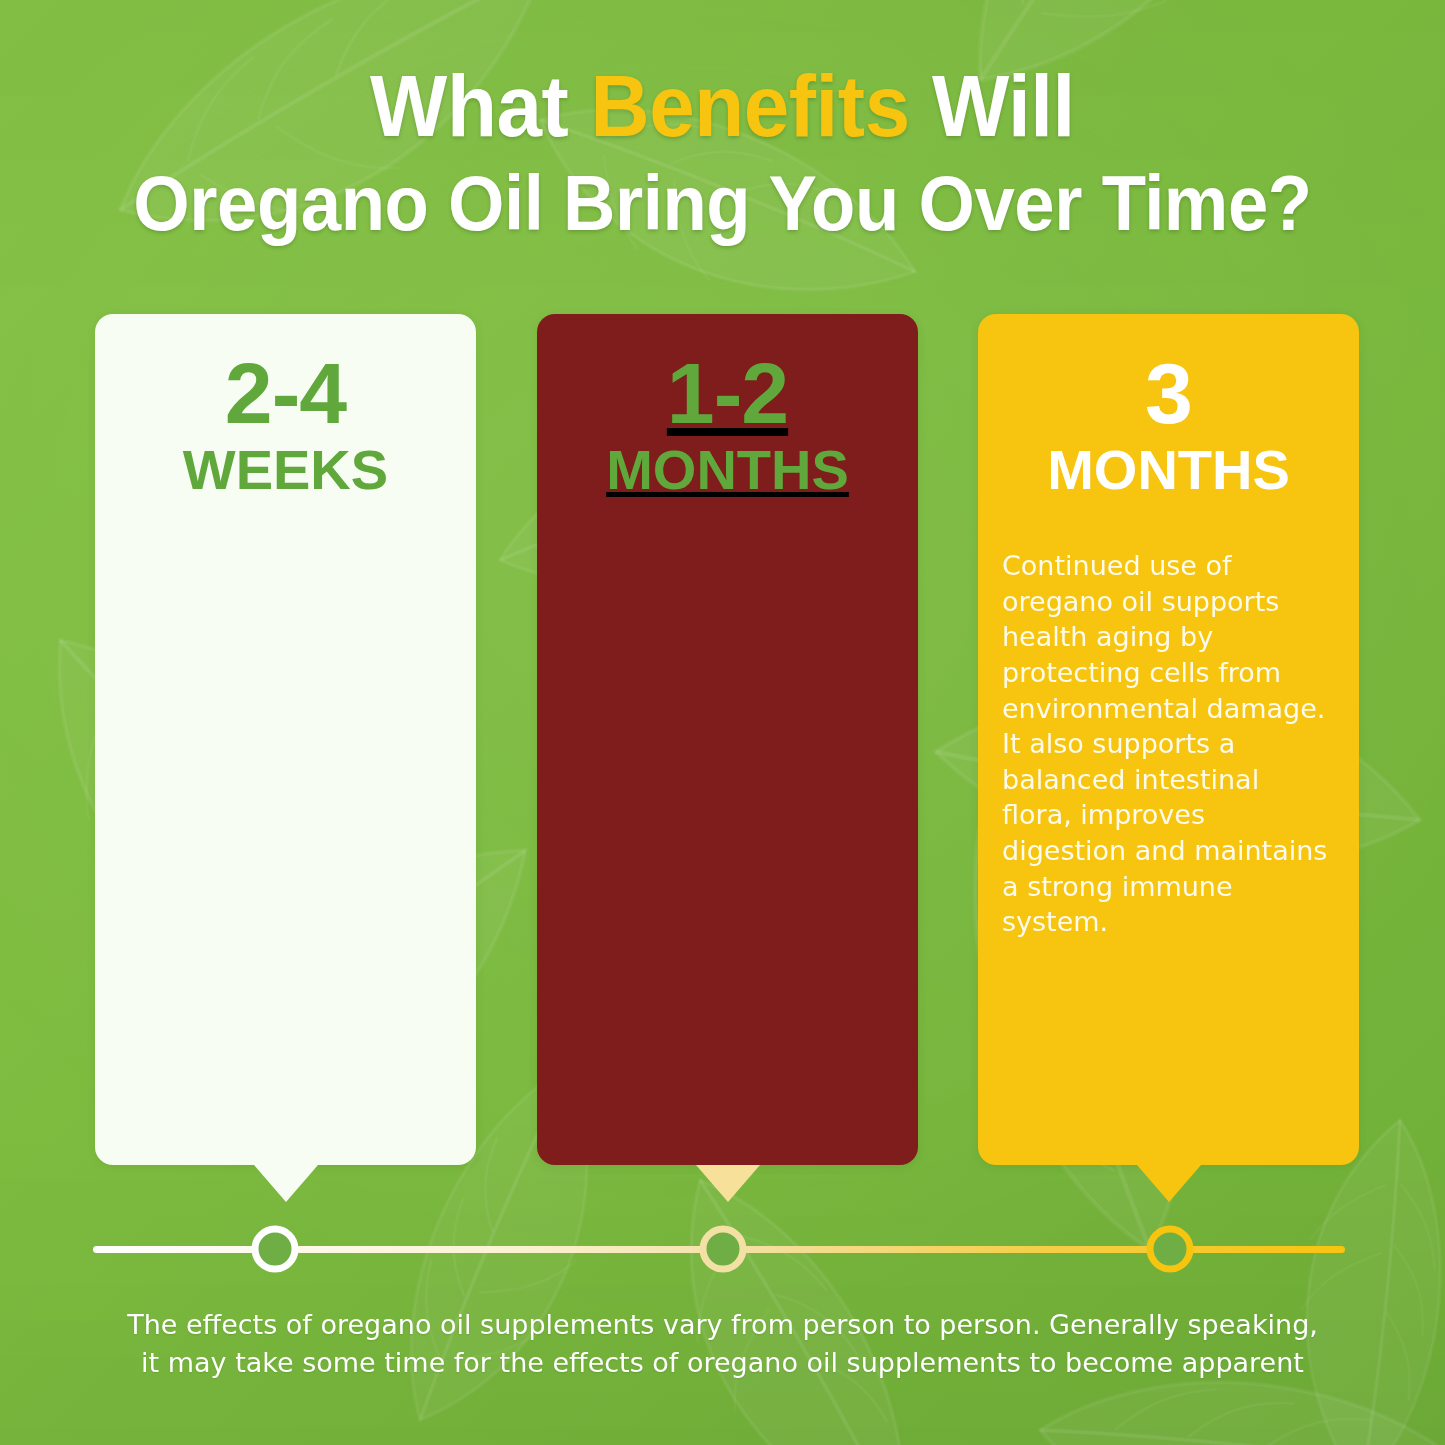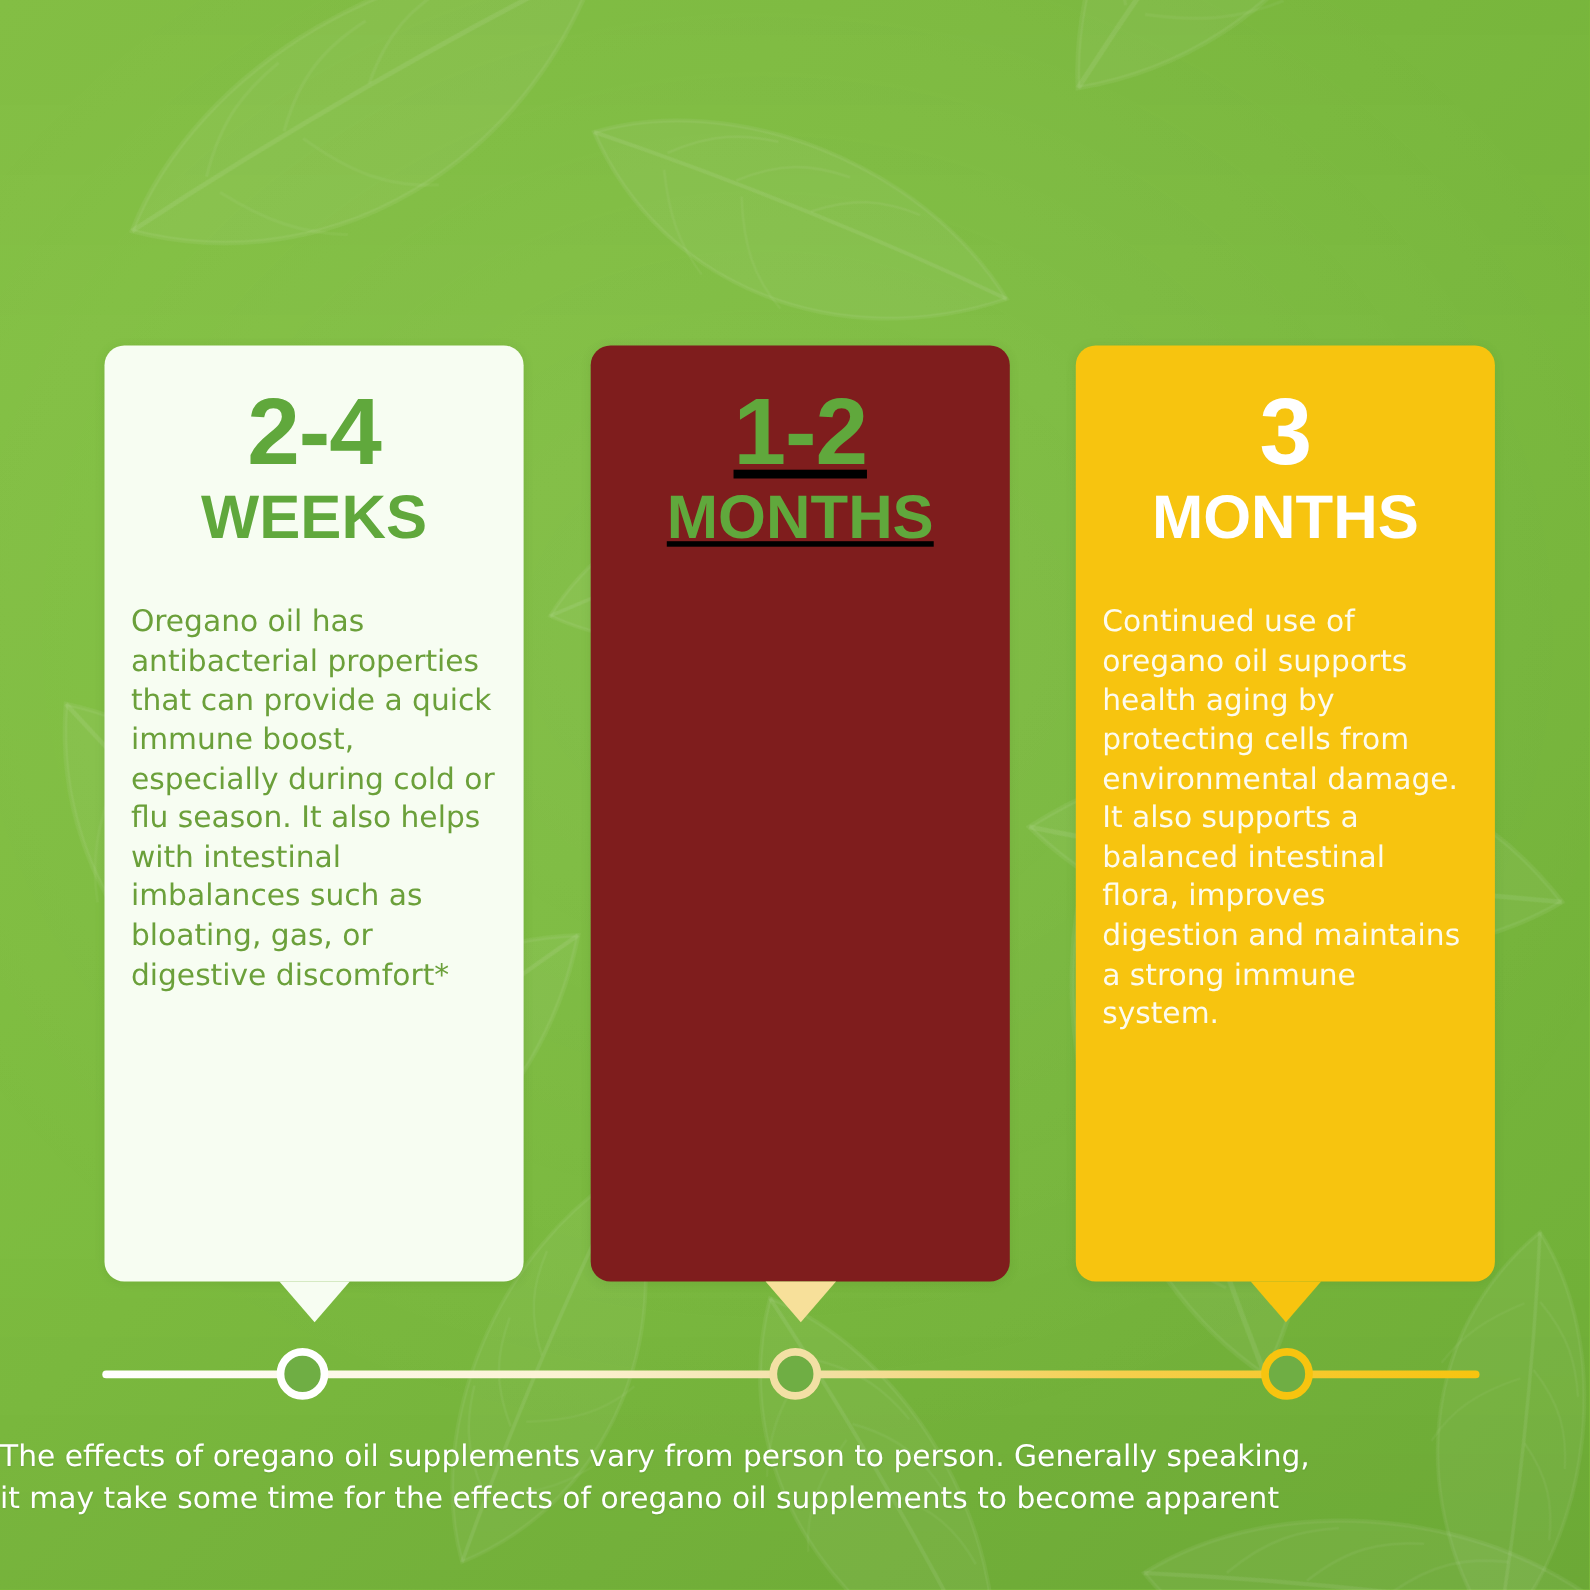--- a/index.html
+++ b/index.html
@@ -145,20 +145,21 @@
     z-index: 3;
   }
 
   
   .footer {
     position: absolute;
     left: 0;
     top: 1306px;
     width: 1445px;
     z-index: 3;
+    text-align: center;
     color: #ffffff;
     font-family: "DejaVu Sans", sans-serif;
     font-size: 27px;
     line-height: 1.42;
     text-shadow: 0 1px 2px rgba(40,80,20,0.18);
   }
   .footer-line { display: block; }
 </style>
 </head>
 <body>
@@ -197,29 +198,32 @@
       <use href="#leafShape" transform="translate(180,1120) rotate(-26) scale(1.3)"></use>
       <use href="#leafShape" transform="translate(700,1180) rotate(72) scale(1.2)"></use>
       <use href="#leafShape" transform="translate(1150,1250) rotate(-96) scale(1.5)"></use>
       <use href="#leafShape" transform="translate(420,1420) rotate(-55) scale(1.15)"></use>
       <use href="#leafShape" transform="translate(1040,1430) rotate(18) scale(1.3)"></use>
       <use href="#leafShape" transform="translate(1400,1120) rotate(108) scale(1.1)"></use>
     </g>
   </svg>
   <div class="bg-vignette"></div>
 
+  <div class="title-block">
+    <div class="title-line title-line-1"><span>What </span><span class="title-accent">Benefits</span><span> Will</span></div>
+    <div class="title-line title-line-2">Oregano Oil Bring You Over Time?</div>
+  </div>
 
   <div class="cards">
 
     <div class="card card-1">
       <div class="card-head">
         <div class="card-number">2-4</div>
         <div class="card-unit">WEEKS</div>
       </div>
-      <div class="card-body">Oregano oil has antibacterial properties that can provide a quick immune boost, especially during cold or flu season. It also helps with intestinal imbalances such as bloating, gas, or digestive discomfort*</div>
       <div class="card-pointer"></div>
     </div>
 
     <div class="card card-2">
       <div class="card-head">
         <div class="card-number">1-2</div>
         <div class="card-unit">MONTHS</div>
       </div>
       <div class="card-pointer"></div>
     </div>

